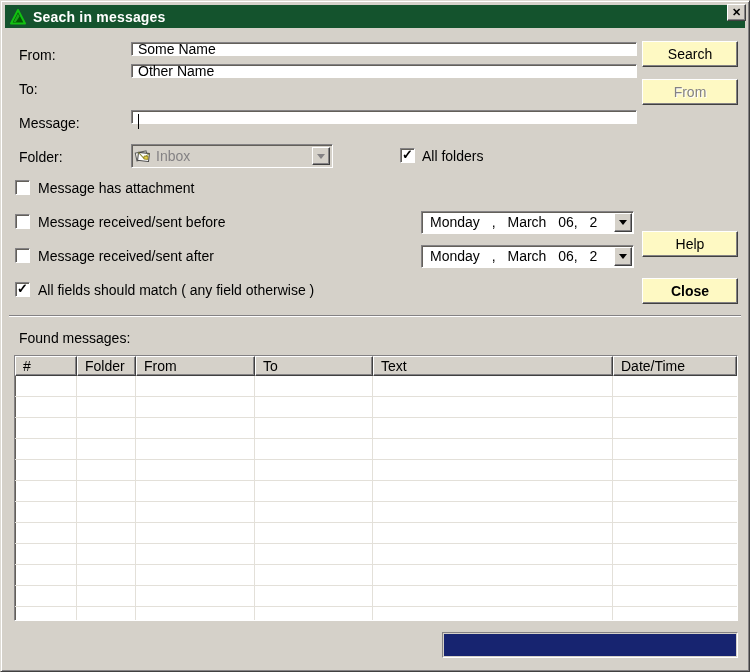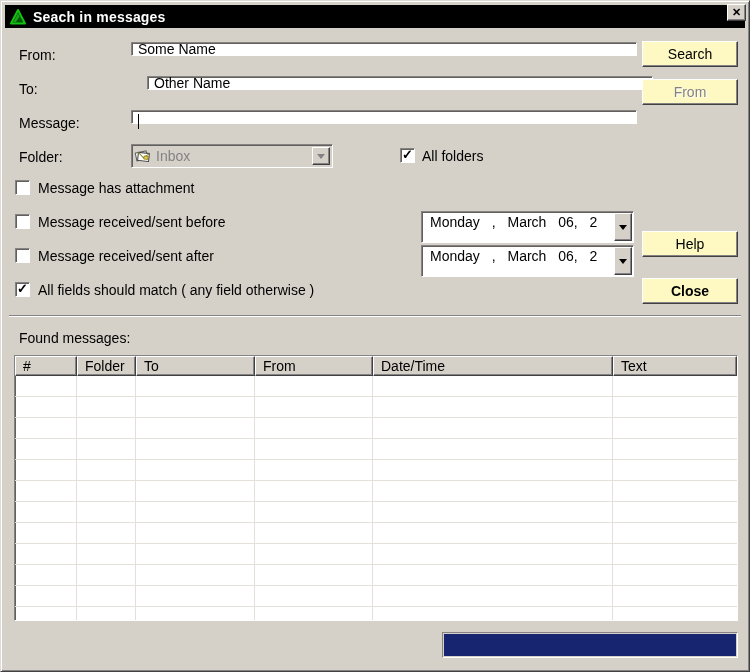--- a/index.html
+++ b/index.html
@@ -64,21 +64,21 @@
   .cb {
     position:absolute; width:15px; height:15px; background:#fff;
     border:1px solid; border-color:#848284 #fff #fff #848284;
     box-shadow: inset 1px 1px 0 #63605a;
     font-size:13px; line-height:12px; font-weight:bold; text-align:center;
     cursor:default;
   }
   .cb .mark { display:none; }
   .cb.on .mark { display:inline; }
   .datepick {
-    position:absolute; left:420px; width:213px; height:32px; overflow:hidden;
+    position:absolute; left:420px; width:213px; height:23px; overflow:hidden;
   }
   .datepick .dtext {
     position:absolute; left:8px; top:2px; white-space:nowrap;
     word-spacing:8px; font-size:14px;
   }
   .divider {
     position:absolute; left:8px; right:8px; top:314px; height:1px;
     background:#848284; box-shadow:0 1px 0 #fff;
   }
   .results-table {
@@ -103,36 +103,36 @@
     padding:1px;
   }
   .progress-fill { height:100%; background:#172470; }
   .caret { position:absolute; left:137px; top:113px; width:1px; height:15px; background:#000; }
 </style>
 </head>
 <body>
 
 <div class="window">
 
-  <div class="titlebar" style="background: #000000;">
+  <div class="titlebar" style="background: #14532d;">
     <svg class="title-icon" viewBox="0 0 18 18">
       <polygon points="2,15.5 9,2 16,15.5" fill="#035703"></polygon>
       <polygon points="2,15.5 9,2 16,15.5" fill="none" stroke="#11c211" stroke-width="2" stroke-linejoin="round"></polygon>
       <polygon points="4.5,14 9,5.5 10.5,8.5 6.8,14" fill="#2ee62e" opacity="0.55"></polygon>
     </svg>
     <span class="title-text">Seach in messages</span>
   </div>
   <div class="close-btn">✕</div>
 
   <div class="lbl" style="left:18px; top:46px;">From:</div>
   <input class="textfield" style="top: 41px;" value="Some Name">
   <div class="btn" style="top:40px;">Search</div>
 
   <div class="lbl" style="left:18px; top:80px;">To:</div>
-  <input class="textfield" style="top: 75px; margin-left: 16px;" value="Other Name">
+  <input class="textfield" style="top: 63px;" value="Other Name">
   <div class="btn disabled" style="top:78px;">From</div>
 
   <div class="lbl" style="left:18px; top:114px;">Message:</div>
   <input class="textfield" style="top: 109px;" value="">
   <div class="caret"></div>
 
   <div class="lbl" style="left:18px; top:148px;">Folder:</div>
   <div class="combo sunkenbox">
     <div class="inner">
       <svg width="18" height="16" viewBox="0 0 18 16">
@@ -181,24 +181,24 @@
   <div class="btn" style="top:277px;font-weight:bold;">Close</div>
 
   <div class="divider"></div>
 
   <div class="lbl" style="left:18px; top:329px;">Found messages:</div>
 
   <div class="results-table">
     <div class="thead">
       <div class="th">#</div>
       <div class="th">Folder</div>
+      <div class="th">From</div>
       <div class="th">To</div>
-      <div class="th">From</div>
+      <div class="th">Text</div>
       <div class="th">Date/Time</div>
-      <div class="th">Text</div>
     </div>
     <div class="tbody">
       <div class="trow">
         <div class="td"></div>
           <div class="td"></div>
         <div class="td"></div>
           <div class="td"></div>
         <div class="td"></div>
           <div class="td"></div>
       </div>

